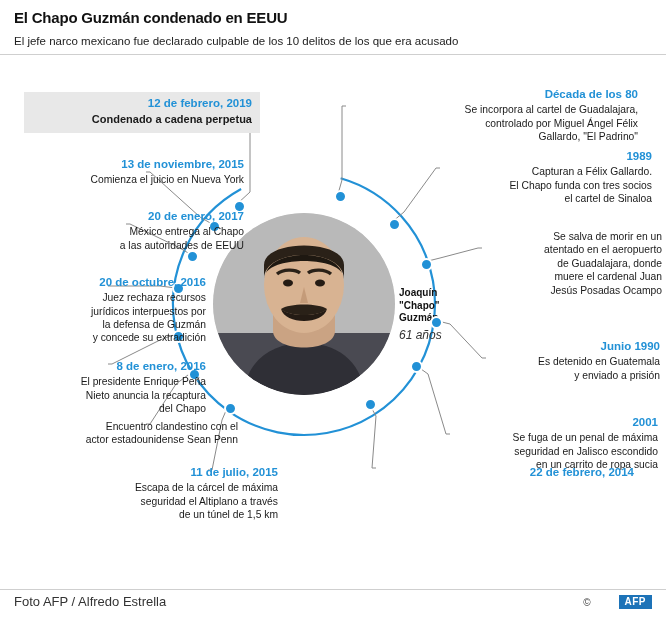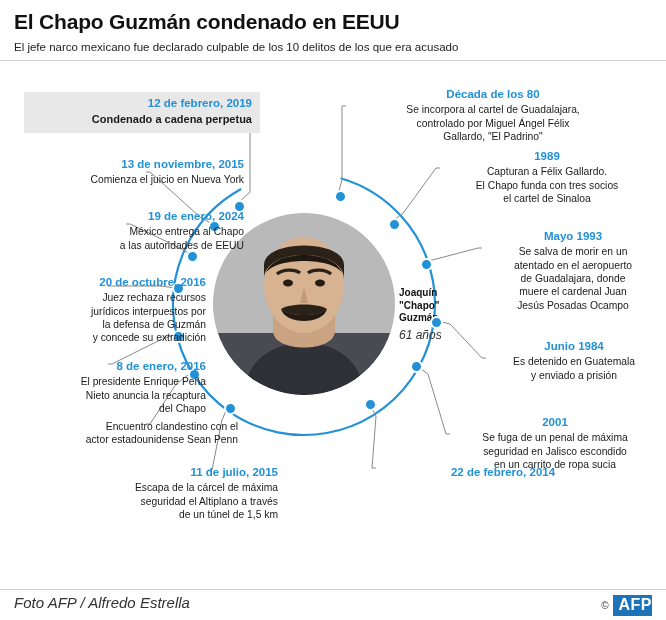--- a/index.html
+++ b/index.html
@@ -9,21 +9,21 @@
     font-family:"Liberation Sans", sans-serif;
     color:#1a1a1a;
     position:relative;
     overflow:hidden;
   }
   .page { position:relative; width:666px; height:620px; background:#ffffff; }
 
   
   .header { padding:10px 14px 0 14px; }
   .title {
-    font-size:21px; font-weight:bold; color:#111111;
+    font-size:15px; font-weight:bold; color:#111111;
     letter-spacing:-0.2px; line-height:1.1; margin:0 0 7px 0;
   }
   .subtitle {
     font-size:11.5px; color:#222222; margin:0 0 4px 0; line-height:1.25;
   }
   .rule { height:1px; background:#cfcfcf; margin:6px 0 0 0; }
 
   
   .canvas { position:absolute; left:0; top:72px; width:666px; height:520px; }
   svg.ring { position:absolute; left:0; top:0; width:666px; height:520px; }
@@ -45,49 +45,49 @@
   .caption .age { font-size:12px; font-style:italic; color:#333; margin-top:3px; }
 
   
   .ev { position:absolute; }
   .ev .dt {
     font-size:11.5px; font-weight:bold; color:#2291d6; margin-bottom:2px;
     line-height:1.15;
   }
   .ev .tx { font-size:10.3px; color:#1a1a1a; line-height:1.3; }
   .ev.r { text-align:right; }
-  .ev.l { text-align:center; }
+  .ev.l { text-align:right; }
 
   
   .ev.hl { background:#e8e8e8; padding:5px 8px 6px 8px; }
   .ev.hl .dt { color:#2291d6; }
   .ev.hl .tx { font-weight:bold; font-size:11px; }
 
   
   .dot {
     position:absolute; width:9px; height:9px; border-radius:50%;
     background:#2291d6; border:2px solid #ffffff; box-sizing:content-box;
   }
 
   
   .footer {
     position:absolute; left:0; bottom:0; width:666px; height:30px;
     border-top:1px solid #cfcfcf;
   }
   .credit {
     position:absolute; left:14px; top:4px;
-    font-size:15px; font-style:italic; color:#333333;
+    font-size:13px; color:#333333;
   }
   .afp {
     position:absolute; right:14px; top:5px;
     font-size:10px; color:#444; display:flex; align-items:center; gap:4px;
   }
   .afp .logo {
-    background:#1d73b8; color:#ffffff; font-weight:bold; font-size:16px;
-    padding:1px 0 2px 6px; letter-spacing:0.5px;
+    background:#1d73b8; color:#ffffff; font-weight:bold; font-size:10px;
+    padding:1px 6px 2px 6px; letter-spacing:0.5px;margin-left:24px;
   }
 </style>
 </head>
 <body>
 
 <div class="page">
 
   <div class="header">
     <div class="title">El Chapo Guzmán condenado en EEUU</div>
     <div class="subtitle">El jefe narco mexicano fue declarado culpable de los 10 delitos de los que era acusado</div>
@@ -167,21 +167,21 @@
       <div class="dt">12 de febrero, 2019</div>
       <div class="tx">Condenado a cadena perpetua</div>
     </div>
 
     <div class="ev r" style="left:18px; top:86px; width:226px;">
       <div class="dt">13 de noviembre, 2015</div>
       <div class="tx">Comienza el juicio en Nueva York</div>
     </div>
 
     <div class="ev r" style="left:18px; top:138px; width:226px;">
-      <div class="dt">19 de enero, 2024</div>
+      <div class="dt">20 de enero, 2017</div>
       <div class="tx">México entrega al Chapo<br>a las autoridades de EEUU</div>
     </div>
 
     <div class="ev r" style="left:12px; top:204px; width:194px;">
       <div class="dt">20 de octubre, 2016</div>
       <div class="tx">Juez rechaza recursos<br>jurídicos interpuestos por<br>la defensa de Guzmán<br>y concede su extradición</div>
     </div>
 
     <div class="ev r" style="left:12px; top:288px; width:194px;">
       <div class="dt">8 de enero, 2016</div>
@@ -201,26 +201,25 @@
       <div class="dt">Década de los 80</div>
       <div class="tx">Se incorpora al cartel de Guadalajara,<br>controlado por Miguel Ángel Félix<br>Gallardo, "El Padrino"</div>
     </div>
 
     <div class="ev l" style="left:442px; top:78px; width:210px;">
       <div class="dt">1989</div>
       <div class="tx">Capturan a Félix Gallardo.<br>El Chapo funda con tres socios<br>el cartel de Sinaloa</div>
     </div>
 
     <div class="ev l" style="left:484px; top:158px; width:178px;">
-      <div class="dt">Mayo 1993</div>
       <div class="tx">Se salva de morir en un<br>atentado en el aeropuerto<br>de Guadalajara, donde<br>muere el cardenal Juan<br>Jesús Posadas Ocampo</div>
     </div>
 
     <div class="ev l" style="left:488px; top:268px; width:172px;">
-      <div class="dt">Junio 1984</div>
+      <div class="dt">Junio 1990</div>
       <div class="tx">Es detenido en Guatemala<br>y enviado a prisión</div>
     </div>
 
     <div class="ev l" style="left:452px; top:344px; width:206px;">
       <div class="dt">2001</div>
       <div class="tx">Se fuga de un penal de máxima<br>seguridad en Jalisco escondido<br>en un carrito de ropa sucia</div>
     </div>
 
     <div class="ev l" style="left:372px; top:394px; width:262px;">
       <div class="dt">22 de febrero, 2014</div>

